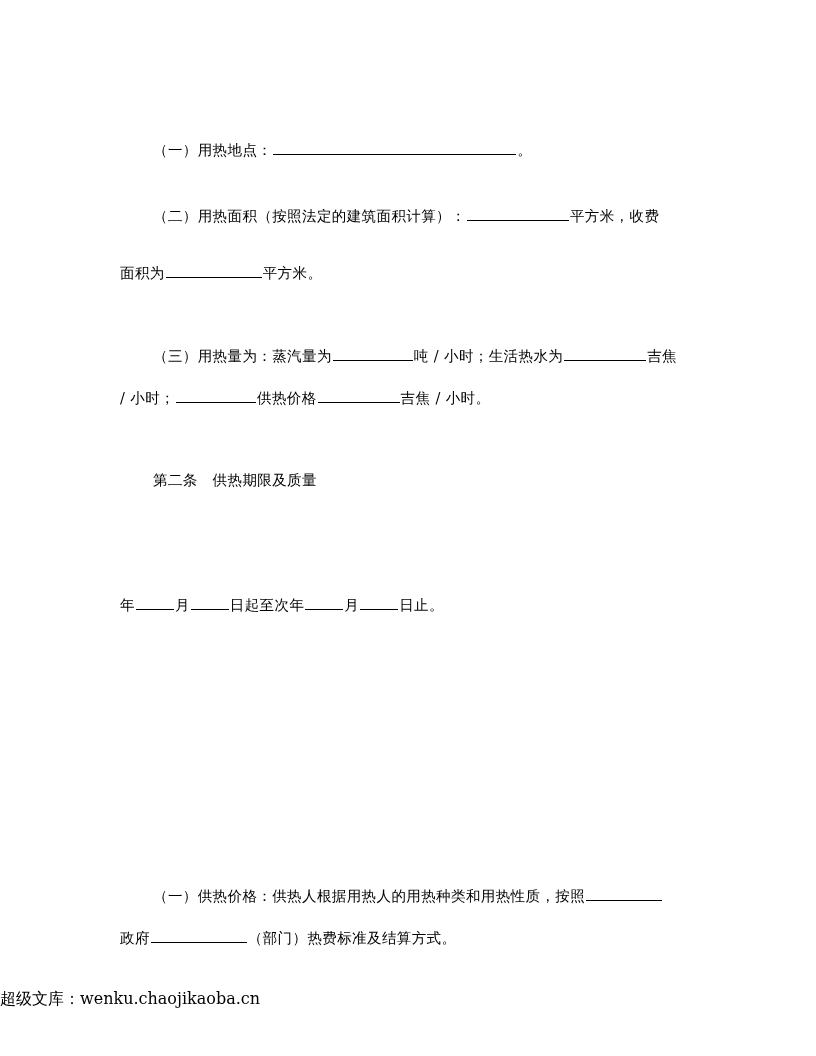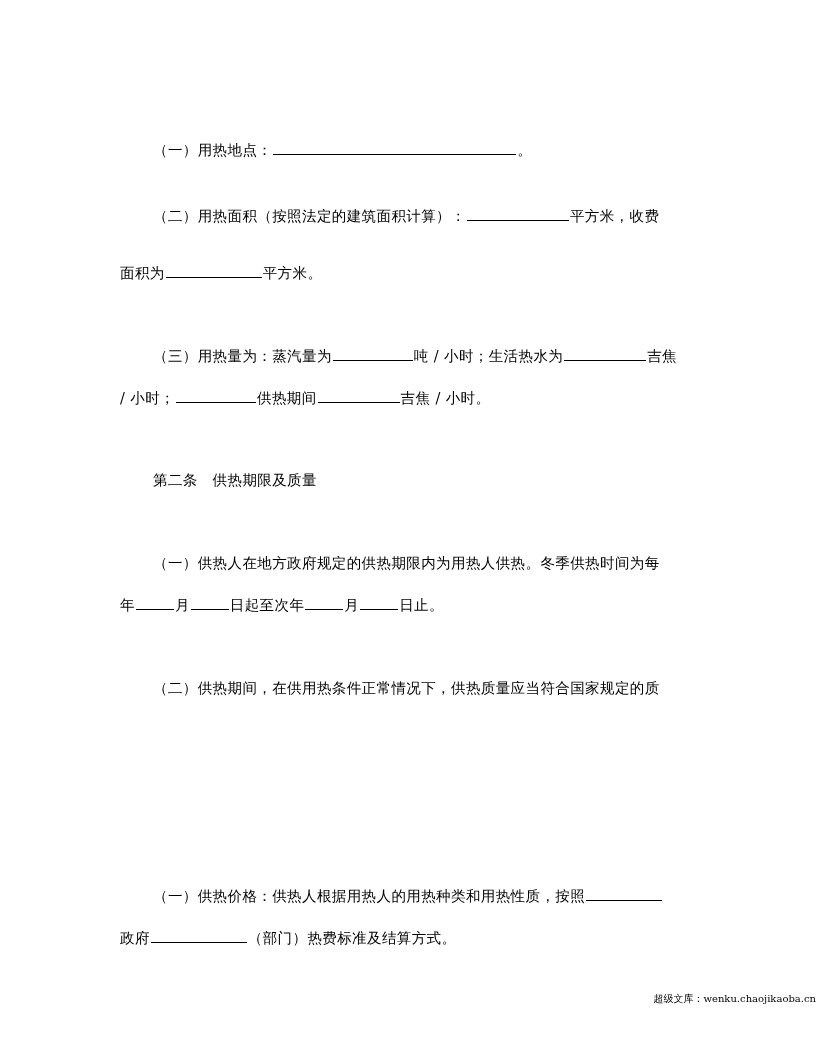--- a/index.html
+++ b/index.html
@@ -14,22 +14,22 @@
     font-size: 14.5px; line-height: 20px; white-space: nowrap;
     letter-spacing: 0.4px;
   }
   .indent { padding-left: 33px; }
   .heading { padding-left: 33px; }
   .blank {
     display: inline-block; border-bottom: 1px solid #000; height: 14px;
     vertical-align: baseline; margin: 0 1px;
   }
   .footer {
-    position: absolute; top: 991px; left: 0; width: 816px; text-align: right;
-    font-size: 10px; line-height: 16px; color: #000;
+    position: absolute; top: 991px; left: 0; width: 816px; text-align: left;
+    font-size: 16px; line-height: 16px; color: #000;
   }
 </style>
 </head>
 <body>
 
 <div class="page">
 
   <div class="line indent" style="top:140px">
     <span>（一）用热地点：</span><span class="blank" style="width:243px"></span><span>。</span>
   </div>
@@ -38,31 +38,29 @@
     <span>（二）用热面积（按照法定的建筑面积计算）：</span><span class="blank" style="width:102px"></span><span>平方米，收费</span>
   </div>
   <div class="line indent" style="top:346px">
     <span>（三）用热量为：蒸汽量为</span><span class="blank" style="width:80px"></span><span>吨 / 小时；生活热水为</span><span class="blank" style="width:82px"></span><span>吉焦</span>
   </div>
 
   <div class="line" style="top:263px">
     <span>面积为</span><span class="blank" style="width:96px"></span><span>平方米。</span>
   </div>
   <div class="line" style="top:388px">
-    <span> / 小时；</span><span class="blank" style="width:80px"></span><span>供热期间</span><span class="blank" style="width:82px"></span><span>吉焦 / 小时。</span>
+    <span> / 小时；</span><span class="blank" style="width:80px"></span><span>供热价格</span><span class="blank" style="width:82px"></span><span>吉焦 / 小时。</span>
   </div>
 
   <div class="line heading" style="top:470px">第二条　供热期限及质量</div>
 
-  <div class="line indent" style="top:553px">（一）供热人在地方政府规定的供热期限内为用热人供热。冬季供热时间为每</div>
   <div class="line" style="top:595px">
     <span>年</span><span class="blank" style="width:38px"></span><span>月</span><span class="blank" style="width:38px"></span><span>日起至次年</span><span class="blank" style="width:38px"></span><span>月</span><span class="blank" style="width:38px"></span><span>日止。</span>
   </div>
 
-  <div class="line indent" style="top:678px">（二）供热期间，在供用热条件正常情况下，供热质量应当符合国家规定的质</div>
 
 
   <div class="line indent" style="top:886px">
     <span>（一）供热价格：供热人根据用热人的用热种类和用热性质，按照</span><span class="blank" style="width:76px"></span>
   </div>
   <div class="line" style="top:928px">
     <span>政府</span><span class="blank" style="width:96px"></span><span>（部门）热费标准及结算方式。</span>
   </div>
 
   <div class="footer">超级文库：wenku.chaojikaoba.cn</div>

